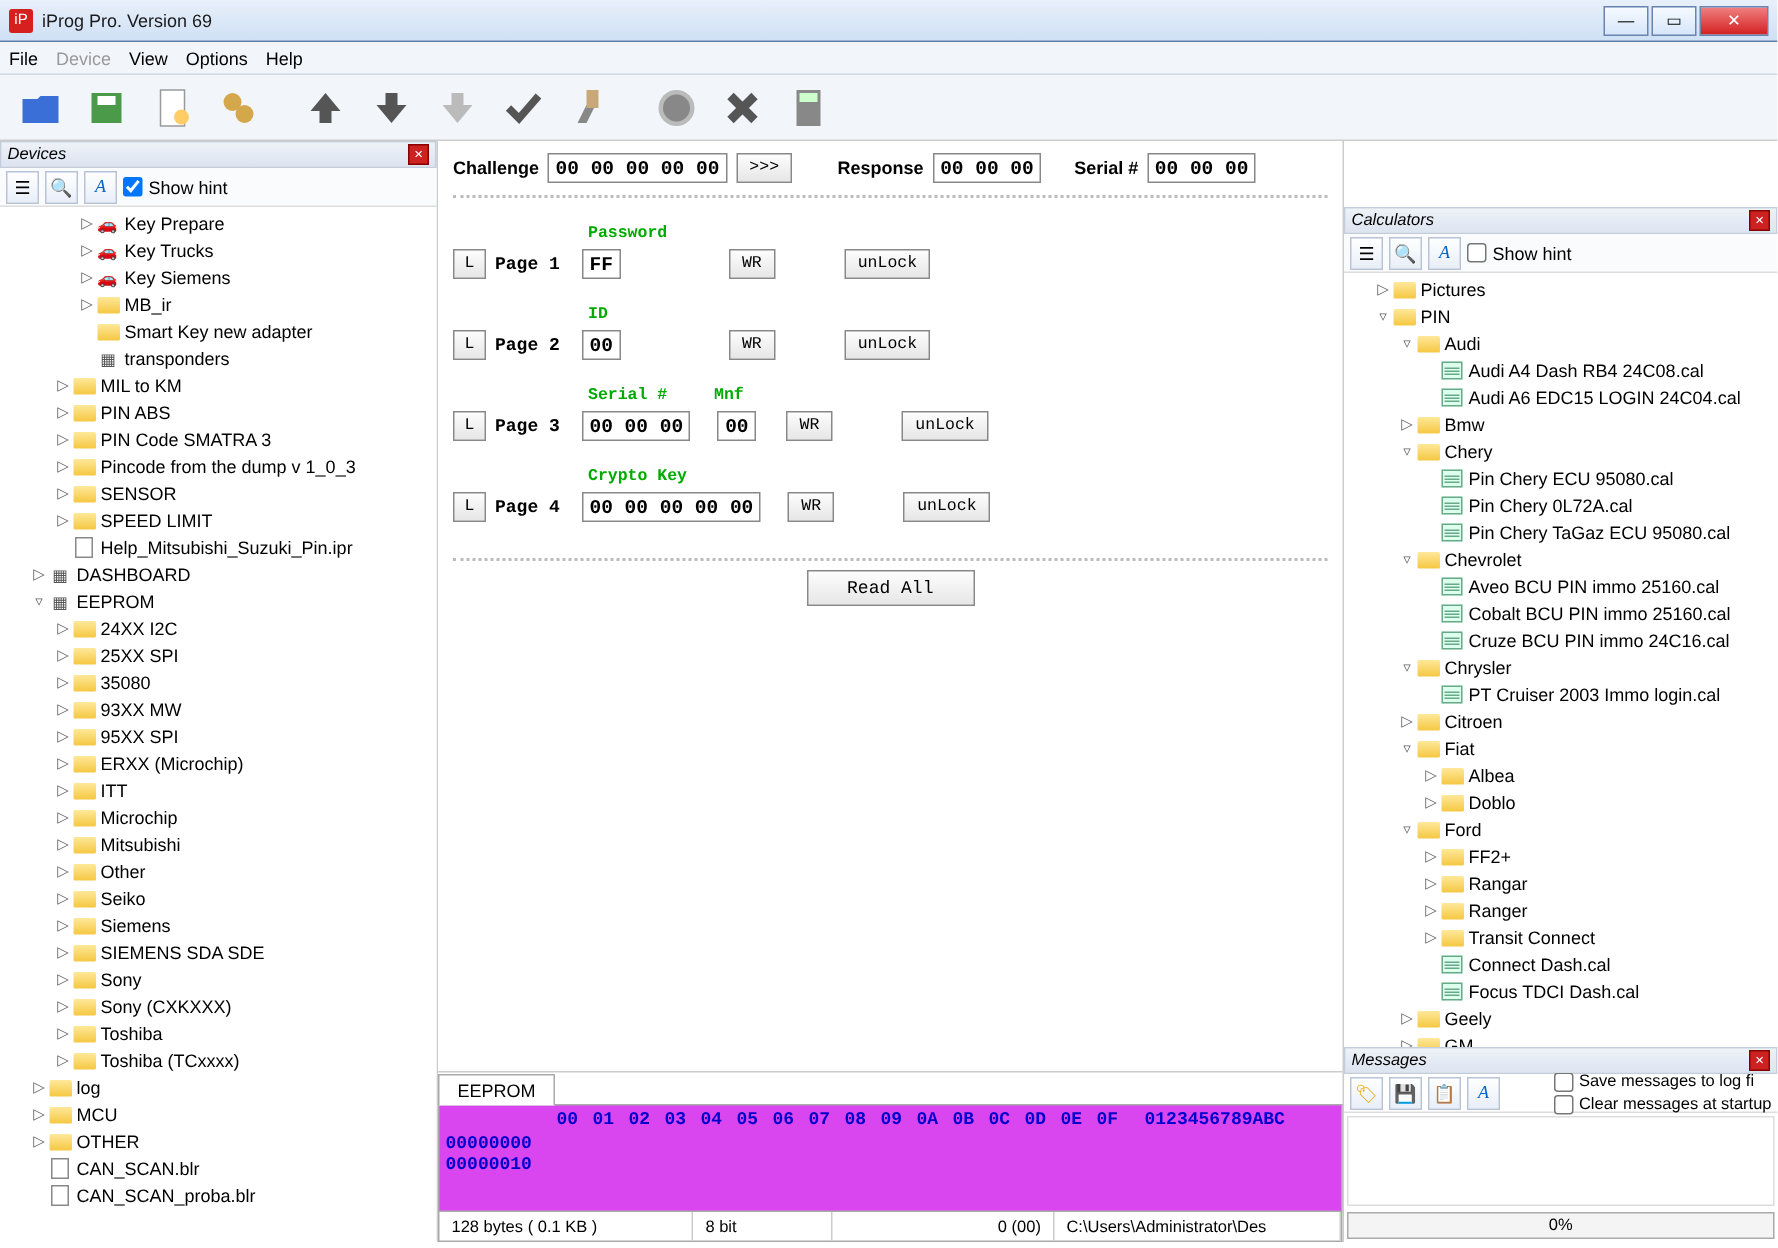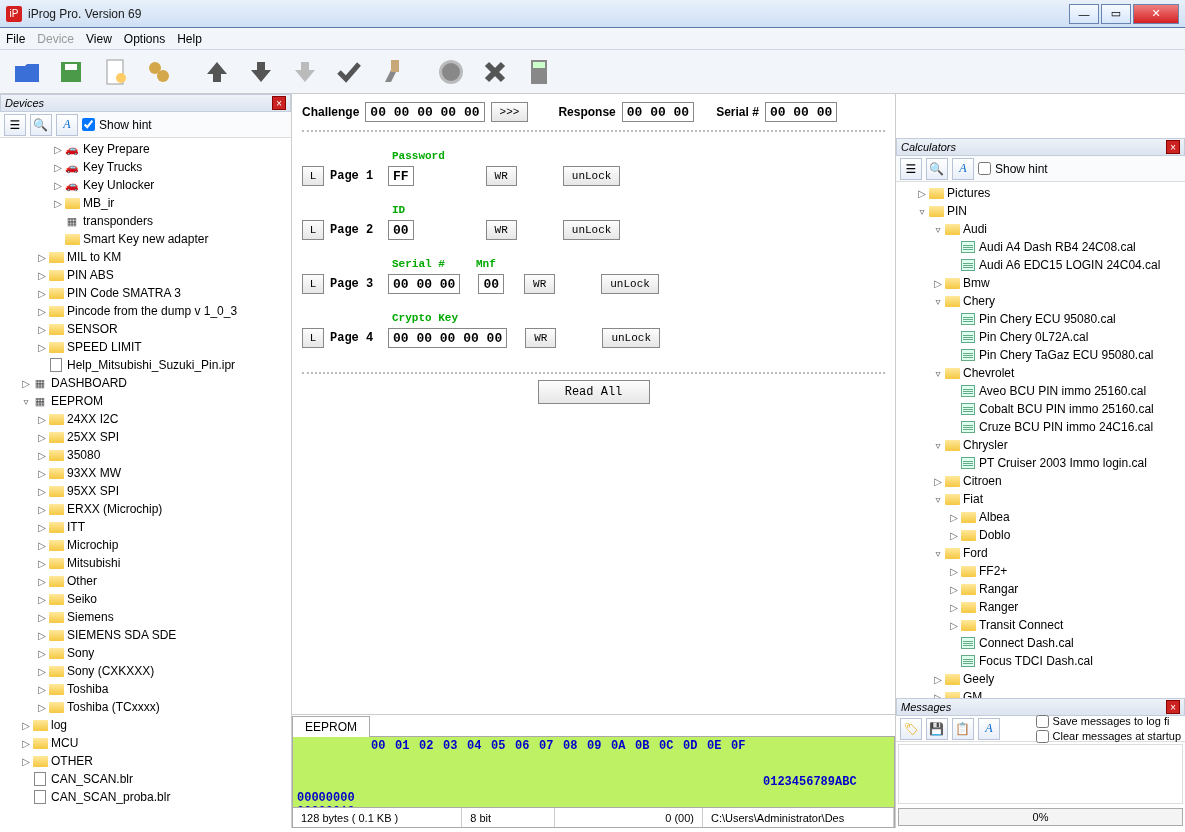--- a/index.html
+++ b/index.html
@@ -51,24 +51,24 @@
 .pages { padding: 6px 10px; }
 .page-header { color:#0a0; font-size:11px; font-family:"Courier New",monospace; font-weight:bold; margin-bottom:2px; }
 .page-row { display:flex; align-items:center; gap:6px; margin-bottom:18px; }
 .lbtn { width:22px;height:20px;border:1px solid #888;background:linear-gradient(#fdfdfd,#e6e6e6);display:flex;align-items:center;justify-content:center;font-family:"Courier New",monospace;font-size:11px; }
 .page-label { font-weight:bold; font-family:"Courier New",monospace; font-size:12px; width:52px; }
 
 .readall { width:112px; height:24px; margin:6px auto; border:1px solid #888;background:linear-gradient(#fdfdfd,#e6e6e6);display:flex;align-items:center;justify-content:center;font-family:"Courier New",monospace;font-size:12px; }
 
 .hexpanel { margin-top:auto; border-top:1px solid #ccc; }
 .tab { display:inline-block; background:#fff; border:1px solid #aaa; border-bottom:none; padding:3px 12px; font-size:12px; position:relative; top:1px; }
-.hexview { border:1px solid #aaa; height:72px; overflow:hidden; font-family:"Courier New",monospace; font-size:12px; background:#bef264; }
+.hexview { border:1px solid #aaa; height:72px; overflow:hidden; font-family:"Courier New",monospace; font-size:12px; background:#d946ef; }
 .hexheader { display:flex; padding:2px 4px; color:#0000cc; font-weight:bold; }
 .hexaddr { color:#0000cc; font-weight:bold; width:74px; }
-.hexascii { color:#0000cc; font-weight:bold; margin-left:8px;margin-top:36px; }
+.hexascii { color:#0000cc; font-weight:bold; margin-left:8px; }
 .hexrow { display:flex; padding:0 4px; }
 .statusbar { display:flex; border:1px solid #aaa; border-top:none; height:20px; font-size:11px; }
 .statusbar > div { border-right:1px solid #ccc; padding:2px 8px; display:flex;align-items:center; }
 
 .right { width: 290px; display:flex; flex-direction:column; border-left:1px solid #ccc; }
 .calcs { flex:1; display:flex; flex-direction:column; min-height:0;margin-top:44px; }
 .calfile { width:14px;height:12px;border:1px solid #6a8;background:#dfe; position:relative; }
 .calfile::after { content:""; position:absolute; left:1px; top:3px; right:1px; height:1px; background:#6a8; box-shadow:0 2px 0 #6a8, 0 4px 0 #6a8; }
 
 .messages { height:130px; display:flex; flex-direction:column; }
@@ -198,42 +198,42 @@
           <span class="tree-icon">
             <span class="caricon"></span>
           </span>
           <span>Key Trucks</span>
         </div>
         <div class="tree-item" style="padding-left: 52px;">
           <span class="expander">▷</span>
           <span class="tree-icon">
             <span class="caricon"></span>
           </span>
-          <span>Key Unlocker</span>
+          <span>Key Siemens</span>
         </div>
         <div class="tree-item" style="padding-left: 52px;">
           <span class="expander">▷</span>
           <span class="tree-icon">
             <span class="folder"></span>
           </span>
           <span>MB_ir</span>
         </div>
         <div class="tree-item" style="padding-left: 52px;">
           <span class="expander"></span>
           <span class="tree-icon">
-            <span class="chipicon"></span>
-          </span>
-          <span>transponders</span>
+            <span class="folder"></span>
+          </span>
+          <span>Smart Key new adapter</span>
         </div>
         <div class="tree-item" style="padding-left: 52px;">
           <span class="expander"></span>
           <span class="tree-icon">
-            <span class="folder"></span>
-          </span>
-          <span>Smart Key new adapter</span>
+            <span class="chipicon"></span>
+          </span>
+          <span>transponders</span>
         </div>
         <div class="tree-item" style="padding-left: 36px;">
           <span class="expander">▷</span>
           <span class="tree-icon">
             <span class="folder"></span>
           </span>
           <span>MIL to KM</span>
         </div>
         <div class="tree-item" style="padding-left: 36px;">
           <span class="expander">▷</span>

